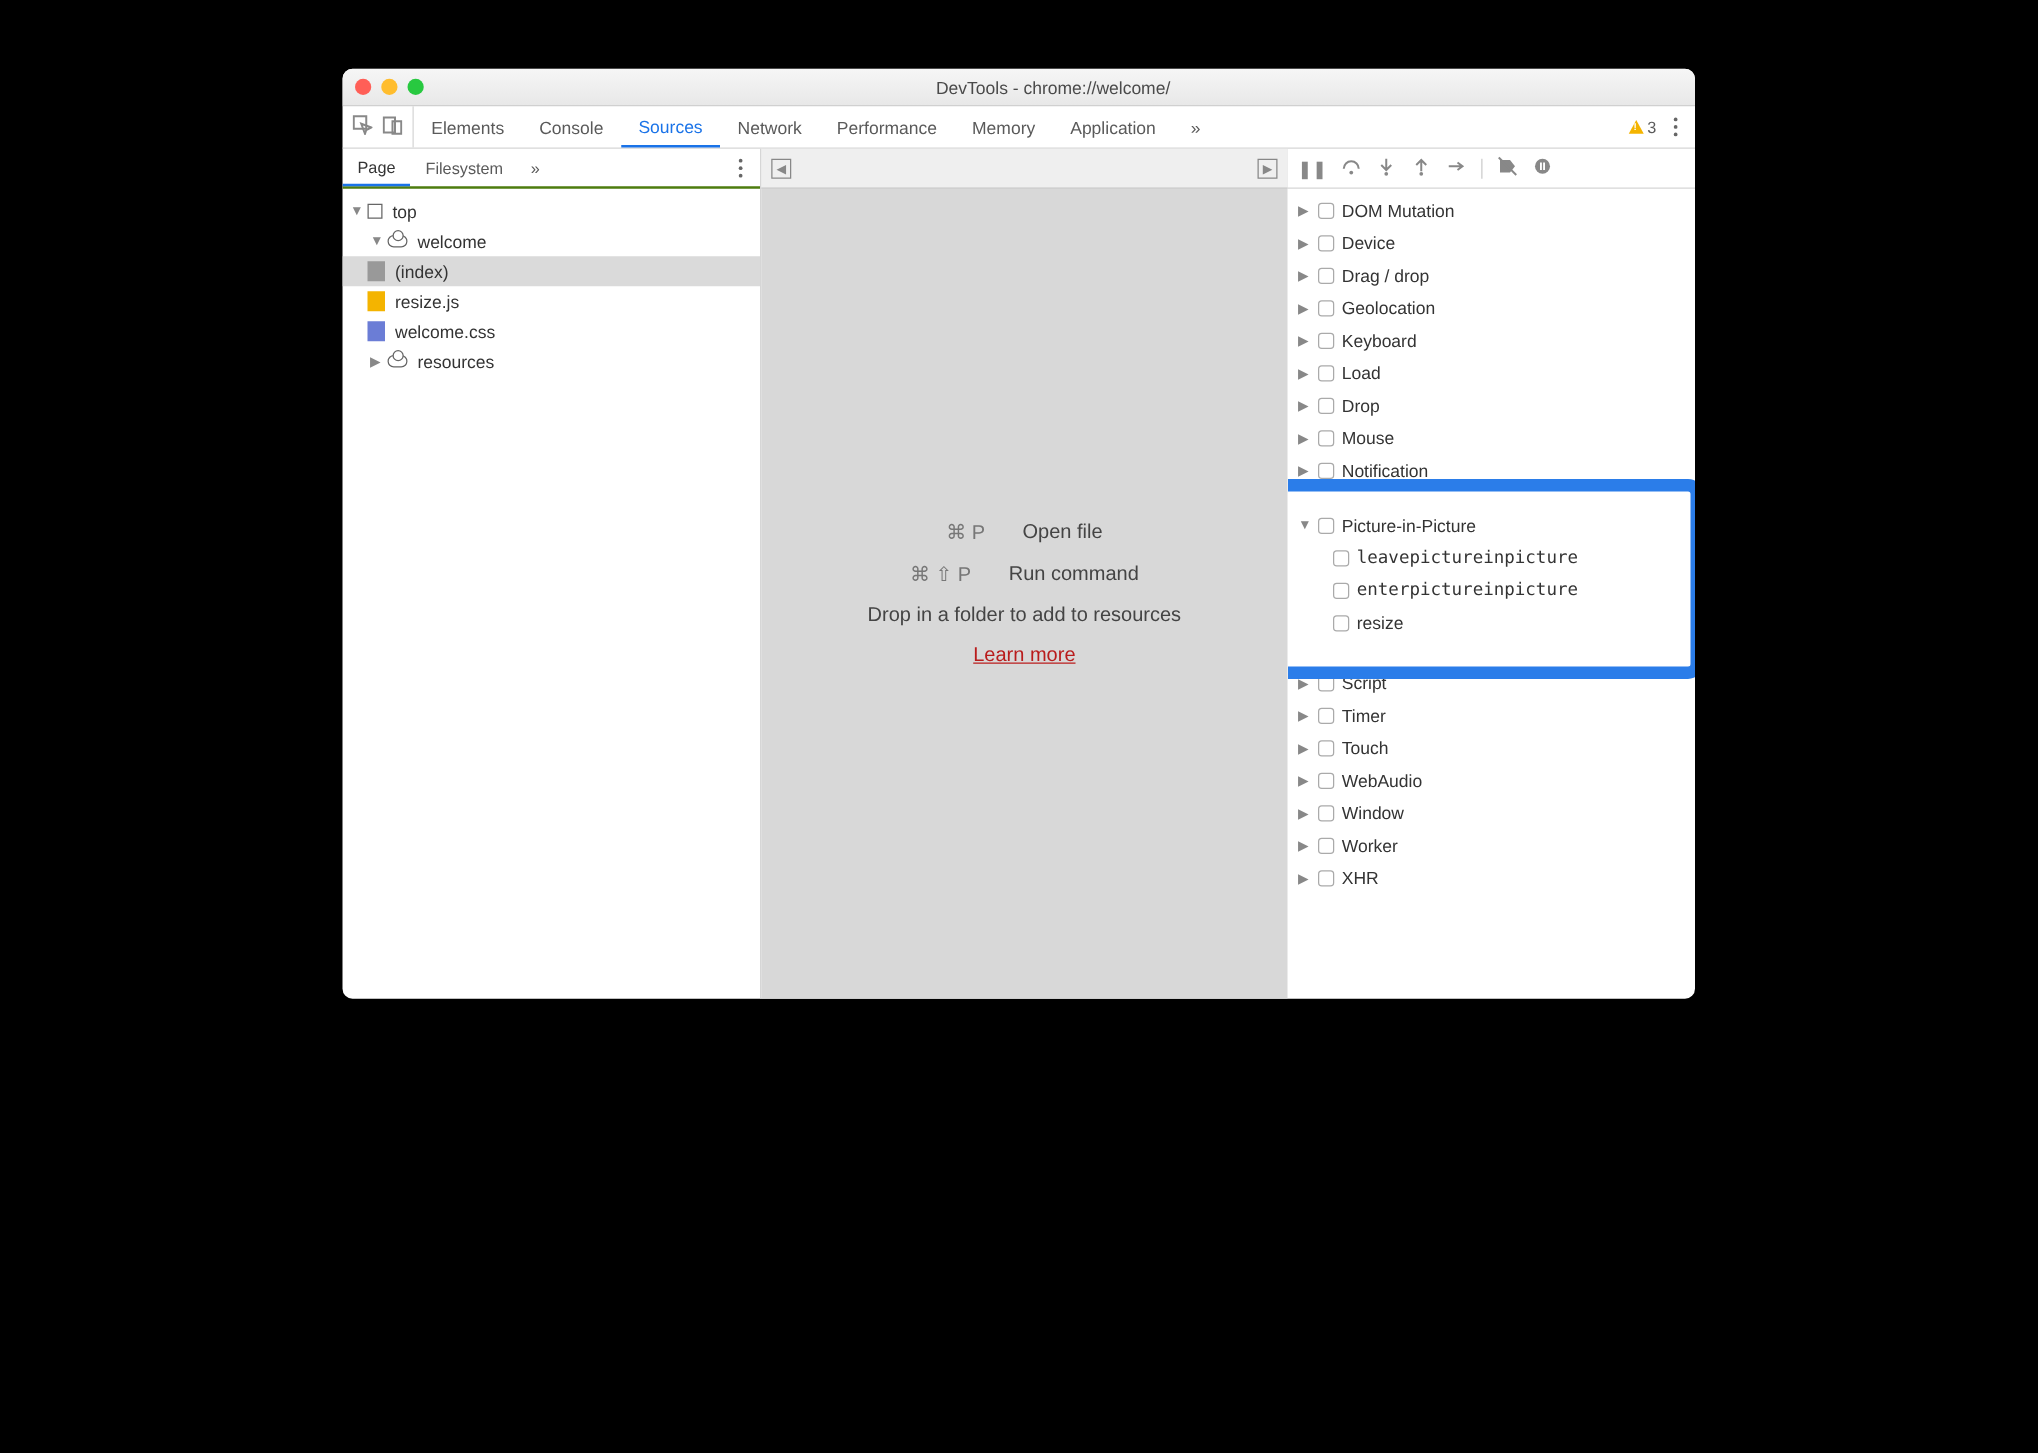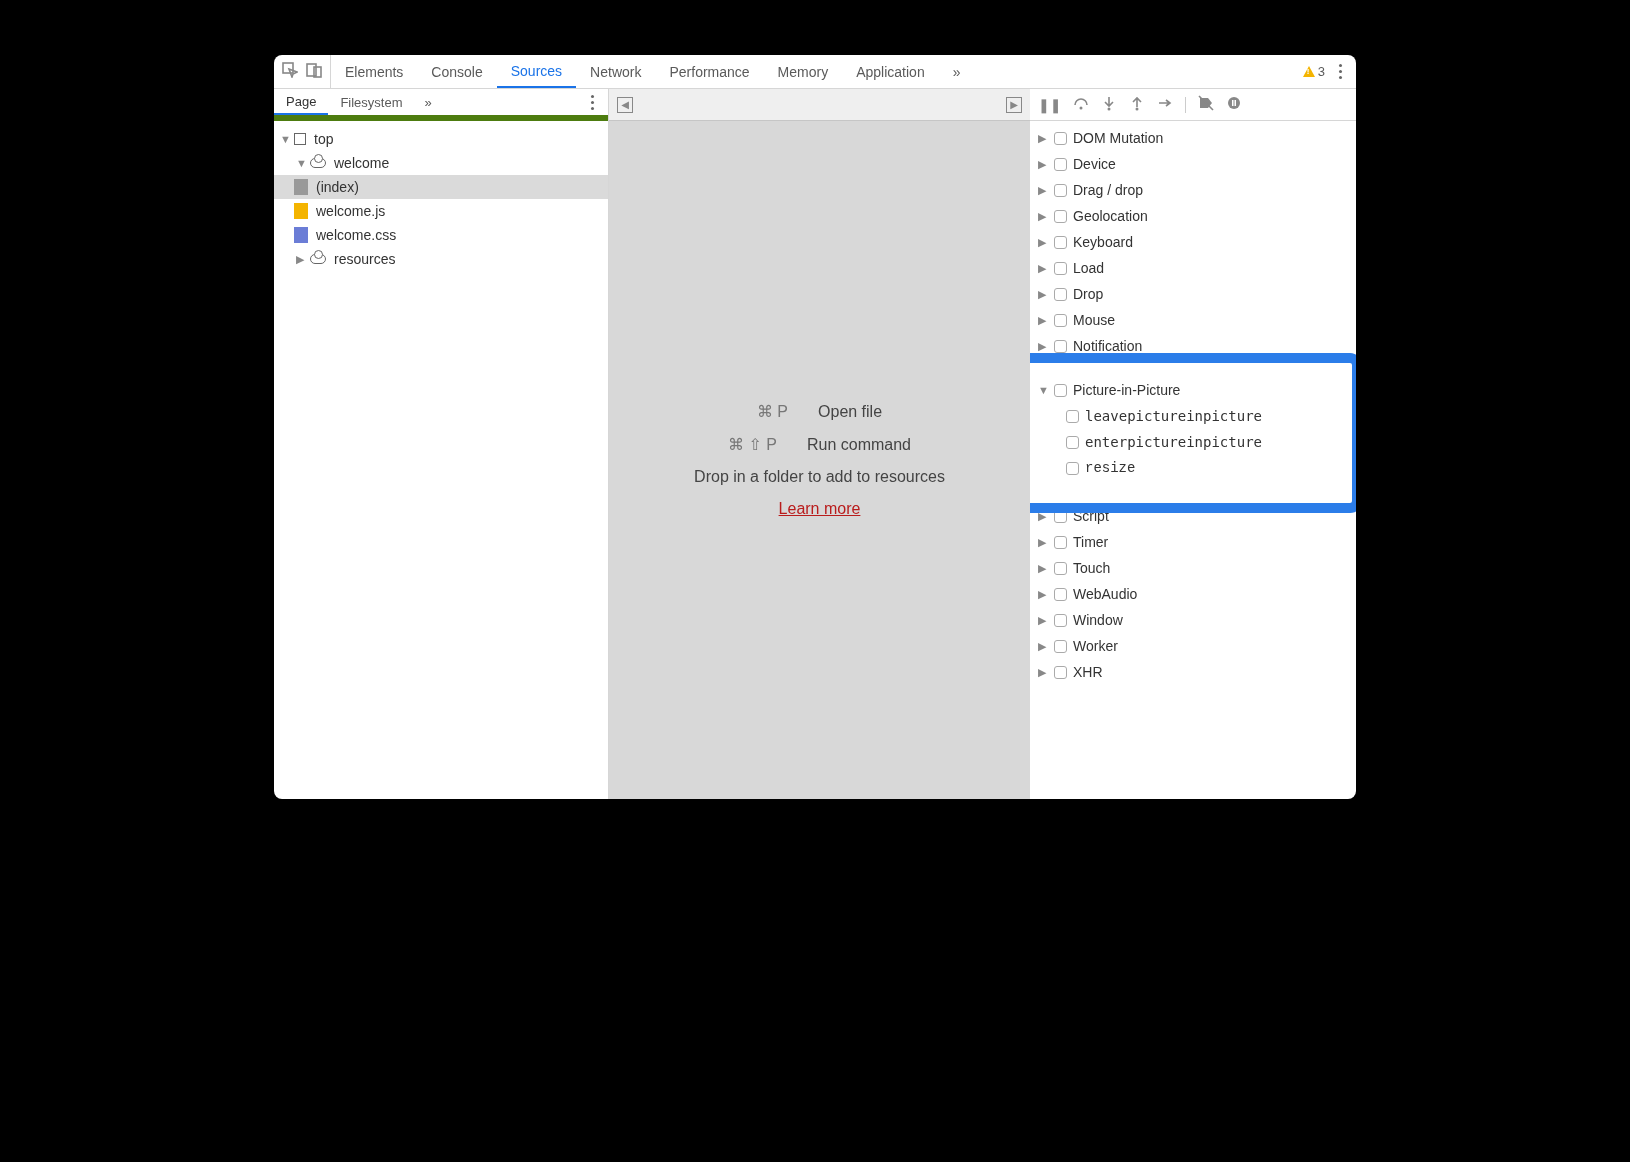--- a/index.html
+++ b/index.html
@@ -52,21 +52,21 @@
 .tb-tab.active { color:#1a73e8; border-bottom:2px solid #1a73e8; }
 .tb-right { margin-left:auto; display:flex; align-items:center; gap:10px; padding-right:10px;}
 .warn-badge { display:flex; align-items:center; gap:3px; color:#5a5a5a; font-size:13px;}
 .warn-tri { width:0;height:0;border-left:6px solid transparent;border-right:6px solid transparent;border-bottom:11px solid #f4b400; position:relative;}
 .warn-tri::after { content:"!"; position:absolute; left:-2px; top:1px; font-size:8px; color:#fff; font-weight:bold;}
 .kebab { display:flex; flex-direction:column; gap:3px; padding:4px; }
 .kebab i { width:3px; height:3px; background:#666; border-radius:50%; display:block;}
 
 .body { flex:1; display:flex; min-height:0;}
 .left-pane { width:335px; border-right:1px solid #d6d6d6; display:flex; flex-direction:column;}
-.lp-tabs { height:32px; border-bottom:6px solid #4d7c0f; display:flex; align-items:center; font-size:13px; color:#5a5a5a;}
+.lp-tabs { height:32px; border-bottom:2px solid #4d7c0f; display:flex; align-items:center; font-size:13px; color:#5a5a5a;}
 .lp-tab { padding:0 12px; height:100%; display:flex; align-items:center;}
 .lp-tab.active { color:#333; border-bottom:2px solid #1a73e8;}
 .lp-more { padding:0 10px;}
 .lp-kebab { margin-left:auto; padding:0 10px;}
 .tree { padding:6px 0; font-size:14px; color:#333; }
 .tree-row { display:flex; align-items:center; height:24px; padding-left:6px; gap:4px; }
 .tree-row .arrow { width:10px; color:#888; font-size:11px;}
 .tree-row.sel { background:#dadada;}
 .indent1 { padding-left:22px;}
 .indent2 { padding-left:20px;}
@@ -107,20 +107,28 @@
 }
 
 svg.ico { width:16px; height:16px; }
 .stroke { stroke:#888; stroke-width:1.6; fill:none; }
 </style>
 </head>
 <body>
 
 <div class="window">
 
+  <div class="titlebar">
+    <div class="traffic">
+      <span class="t-red"></span>
+      <span class="t-yellow"></span>
+      <span class="t-green"></span>
+    </div>
+    <div class="title">DevTools - chrome://welcome/</div>
+  </div>
 
   <div class="toolbar">
     <div class="tb-icons">
       <span>
         <svg class="ico" viewBox="0 0 16 16">
             <rect class="stroke" x="1" y="1" width="10" height="10"></rect>
             <path class="stroke" d="M7 7 L15 10 L11 12 L10 15 Z"></path>
           </svg>
       </span>
       <span>
@@ -178,21 +186,21 @@
           <span class="arrow">▼</span>
           <span class="ico-cloud"></span>
           <span>welcome</span>
         </div>
         <div class="tree-row indent2 sel">
           <span class="file-ico ico-doc"></span>
           <span>(index)</span>
         </div>
         <div class="tree-row indent2">
           <span class="file-ico ico-js"></span>
-          <span>welcome.js</span>
+          <span>resize.js</span>
         </div>
         <div class="tree-row indent2">
           <span class="file-ico ico-css"></span>
           <span>welcome.css</span>
         </div>
         <div class="tree-row indent1">
           <span class="arrow">▶</span>
           <span class="ico-cloud"></span>
           <span>resources</span>
         </div>
@@ -304,21 +312,21 @@
           <div class="bp-row bp-sub">
               <span class="chk"></span>
               <span style="font-family:monospace;">leavepictureinpicture</span>
             </div>
           <div class="bp-row bp-sub">
               <span class="chk"></span>
               <span style="font-family:monospace;">enterpictureinpicture</span>
             </div>
           <div class="bp-row bp-sub">
               <span class="chk"></span>
-              <span style="font-family:Liberation Mono, monospace;">resize</span>
+              <span style="font-family:Liberation Sans, sans-serif;">resize</span>
             </div>
         </div>
 
         <div style="padding-top:22px;">
           <div class="bp-row">
               <span class="arrow">▶</span>
               <span class="chk"></span>
               <span>Script</span>
             </div>
           <div class="bp-row">

